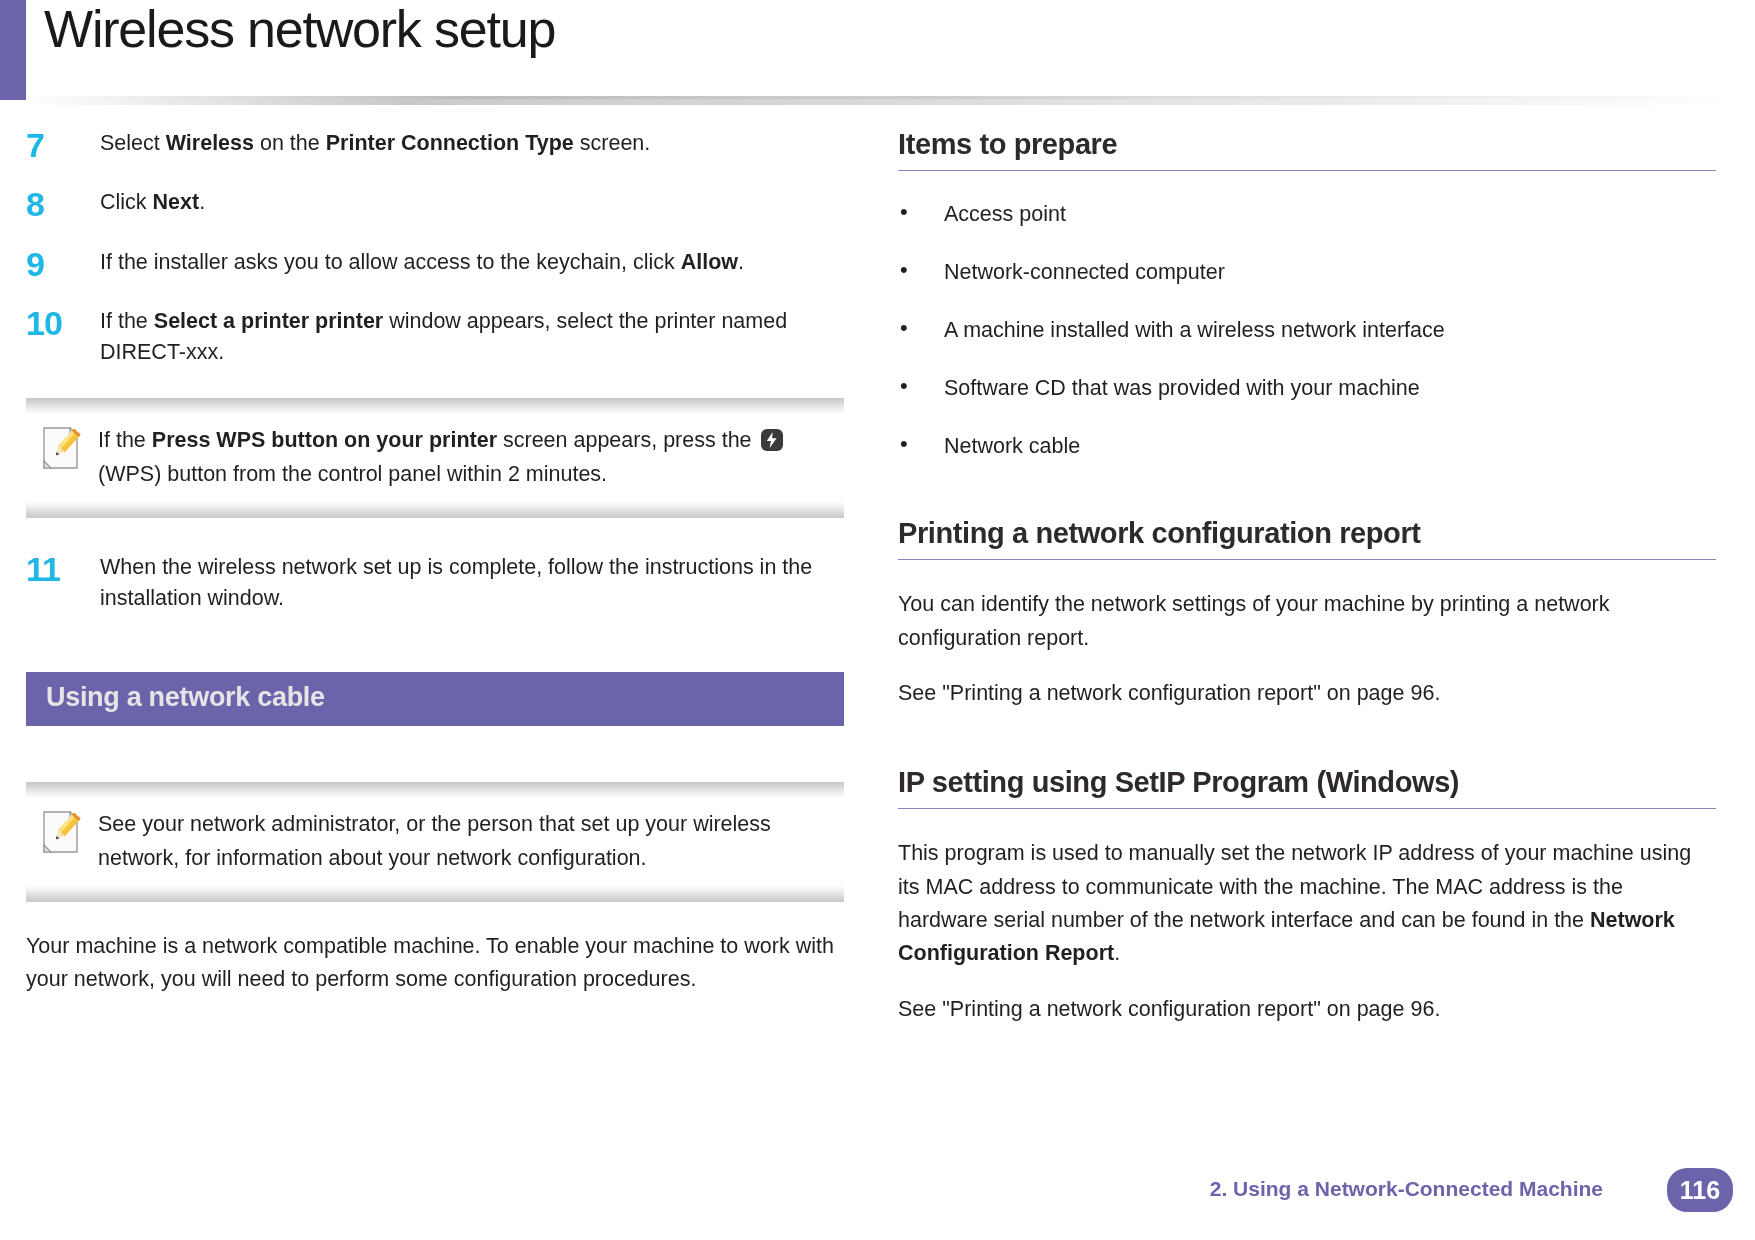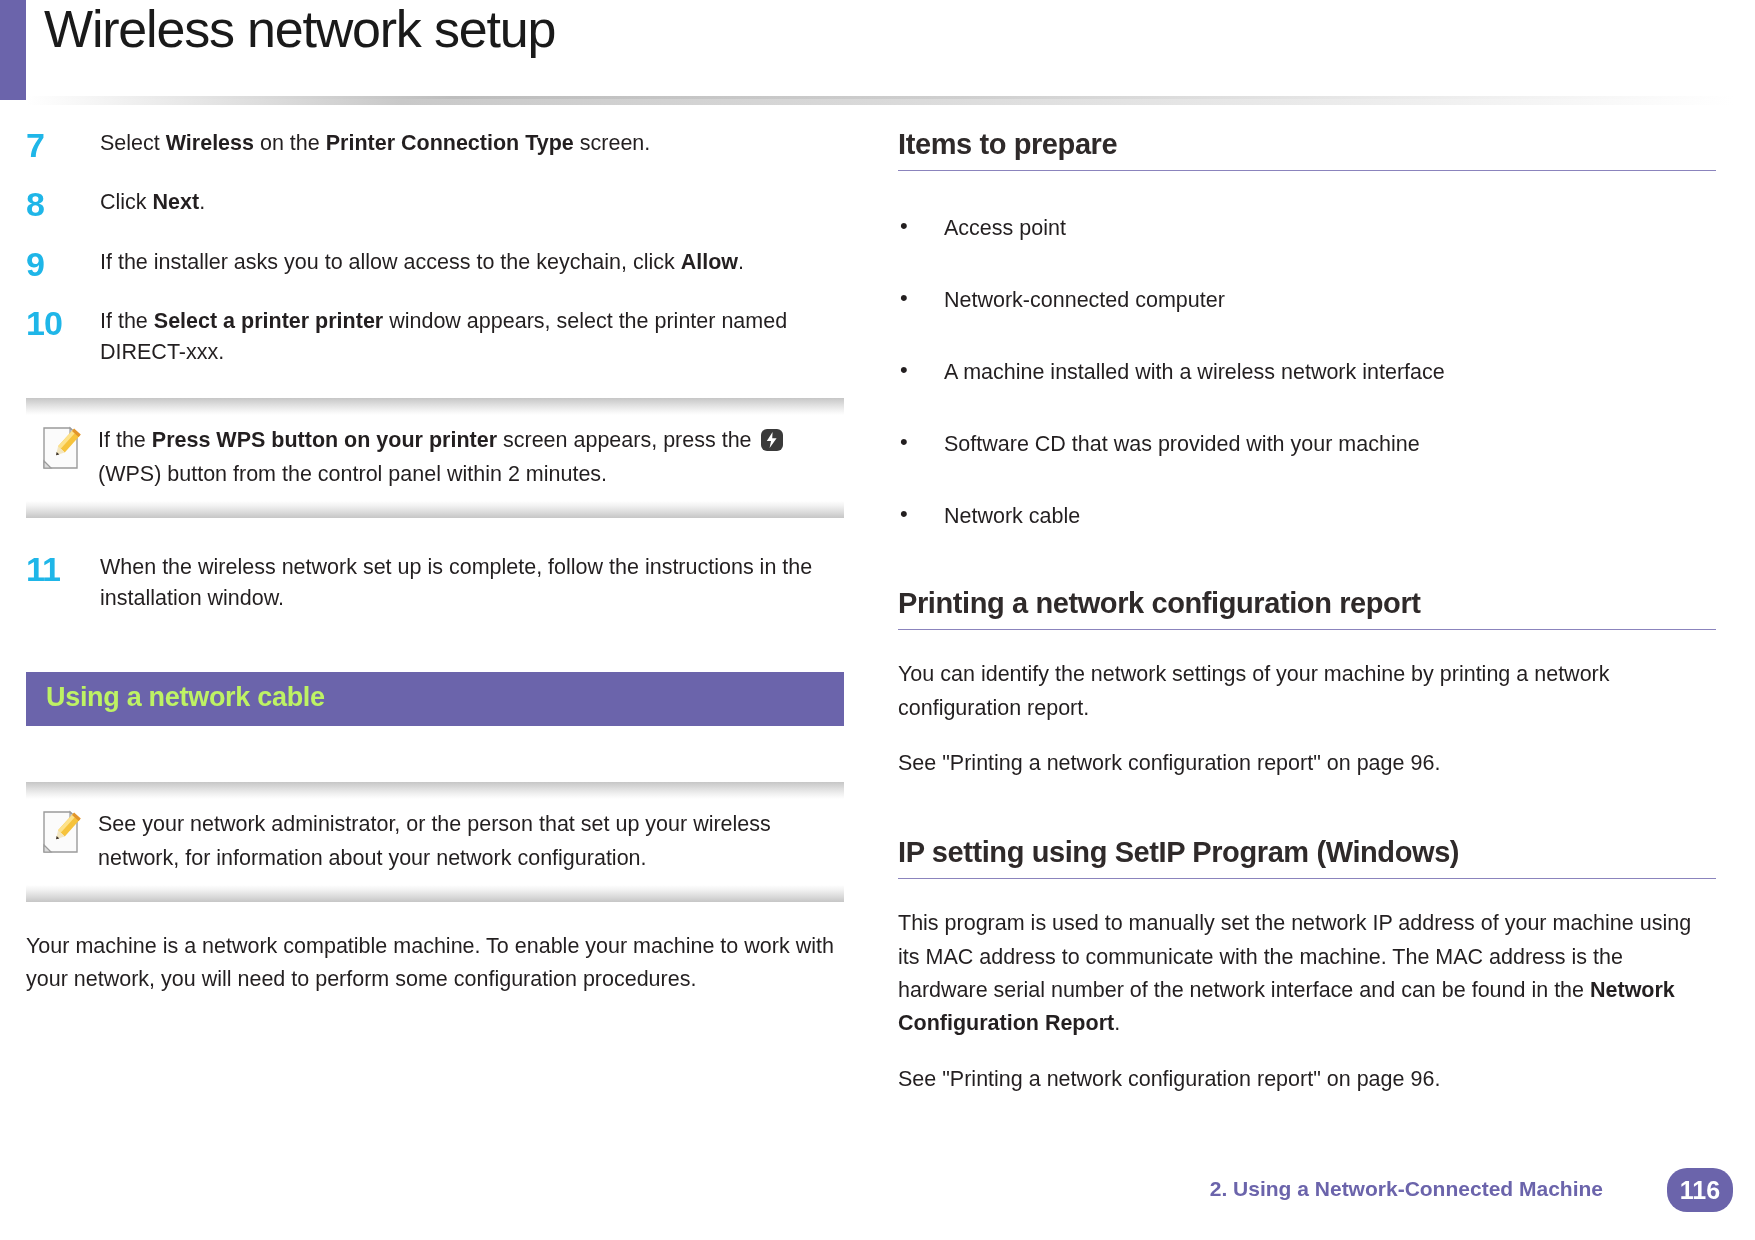--- a/index.html
+++ b/index.html
@@ -136,21 +136,21 @@
     display: inline-block;
     vertical-align: -5px;
     width: 24px; height: 24px;
     margin: 0 2px;
   }
 
   
   .band {
     width: 818px;
     background: #6b64ab;
-    color: #bef264;
+    color: #e5e5e5;
     font-size: 27px;
     font-weight: bold;
     padding: 10px 20px 13px 20px;
     letter-spacing: -0.3px;
     margin-top: 58px;
   }
 
   
   .para {
     font-size: 21.5px;
@@ -185,21 +185,20 @@
     margin: 0;
     padding: 0;
   }
   ul.bullets li {
     position: relative;
     font-size: 21.5px;
     line-height: 1.4;
     color: #231f20;
     padding-left: 46px;
     margin-bottom: 28px;
-    margin-top: 42px;
   }
   ul.bullets li::before {
     content: "•";
     position: absolute;
     left: 2px;
     top: -2px;
     font-size: 22px;
     color: #231f20;
   }
 

